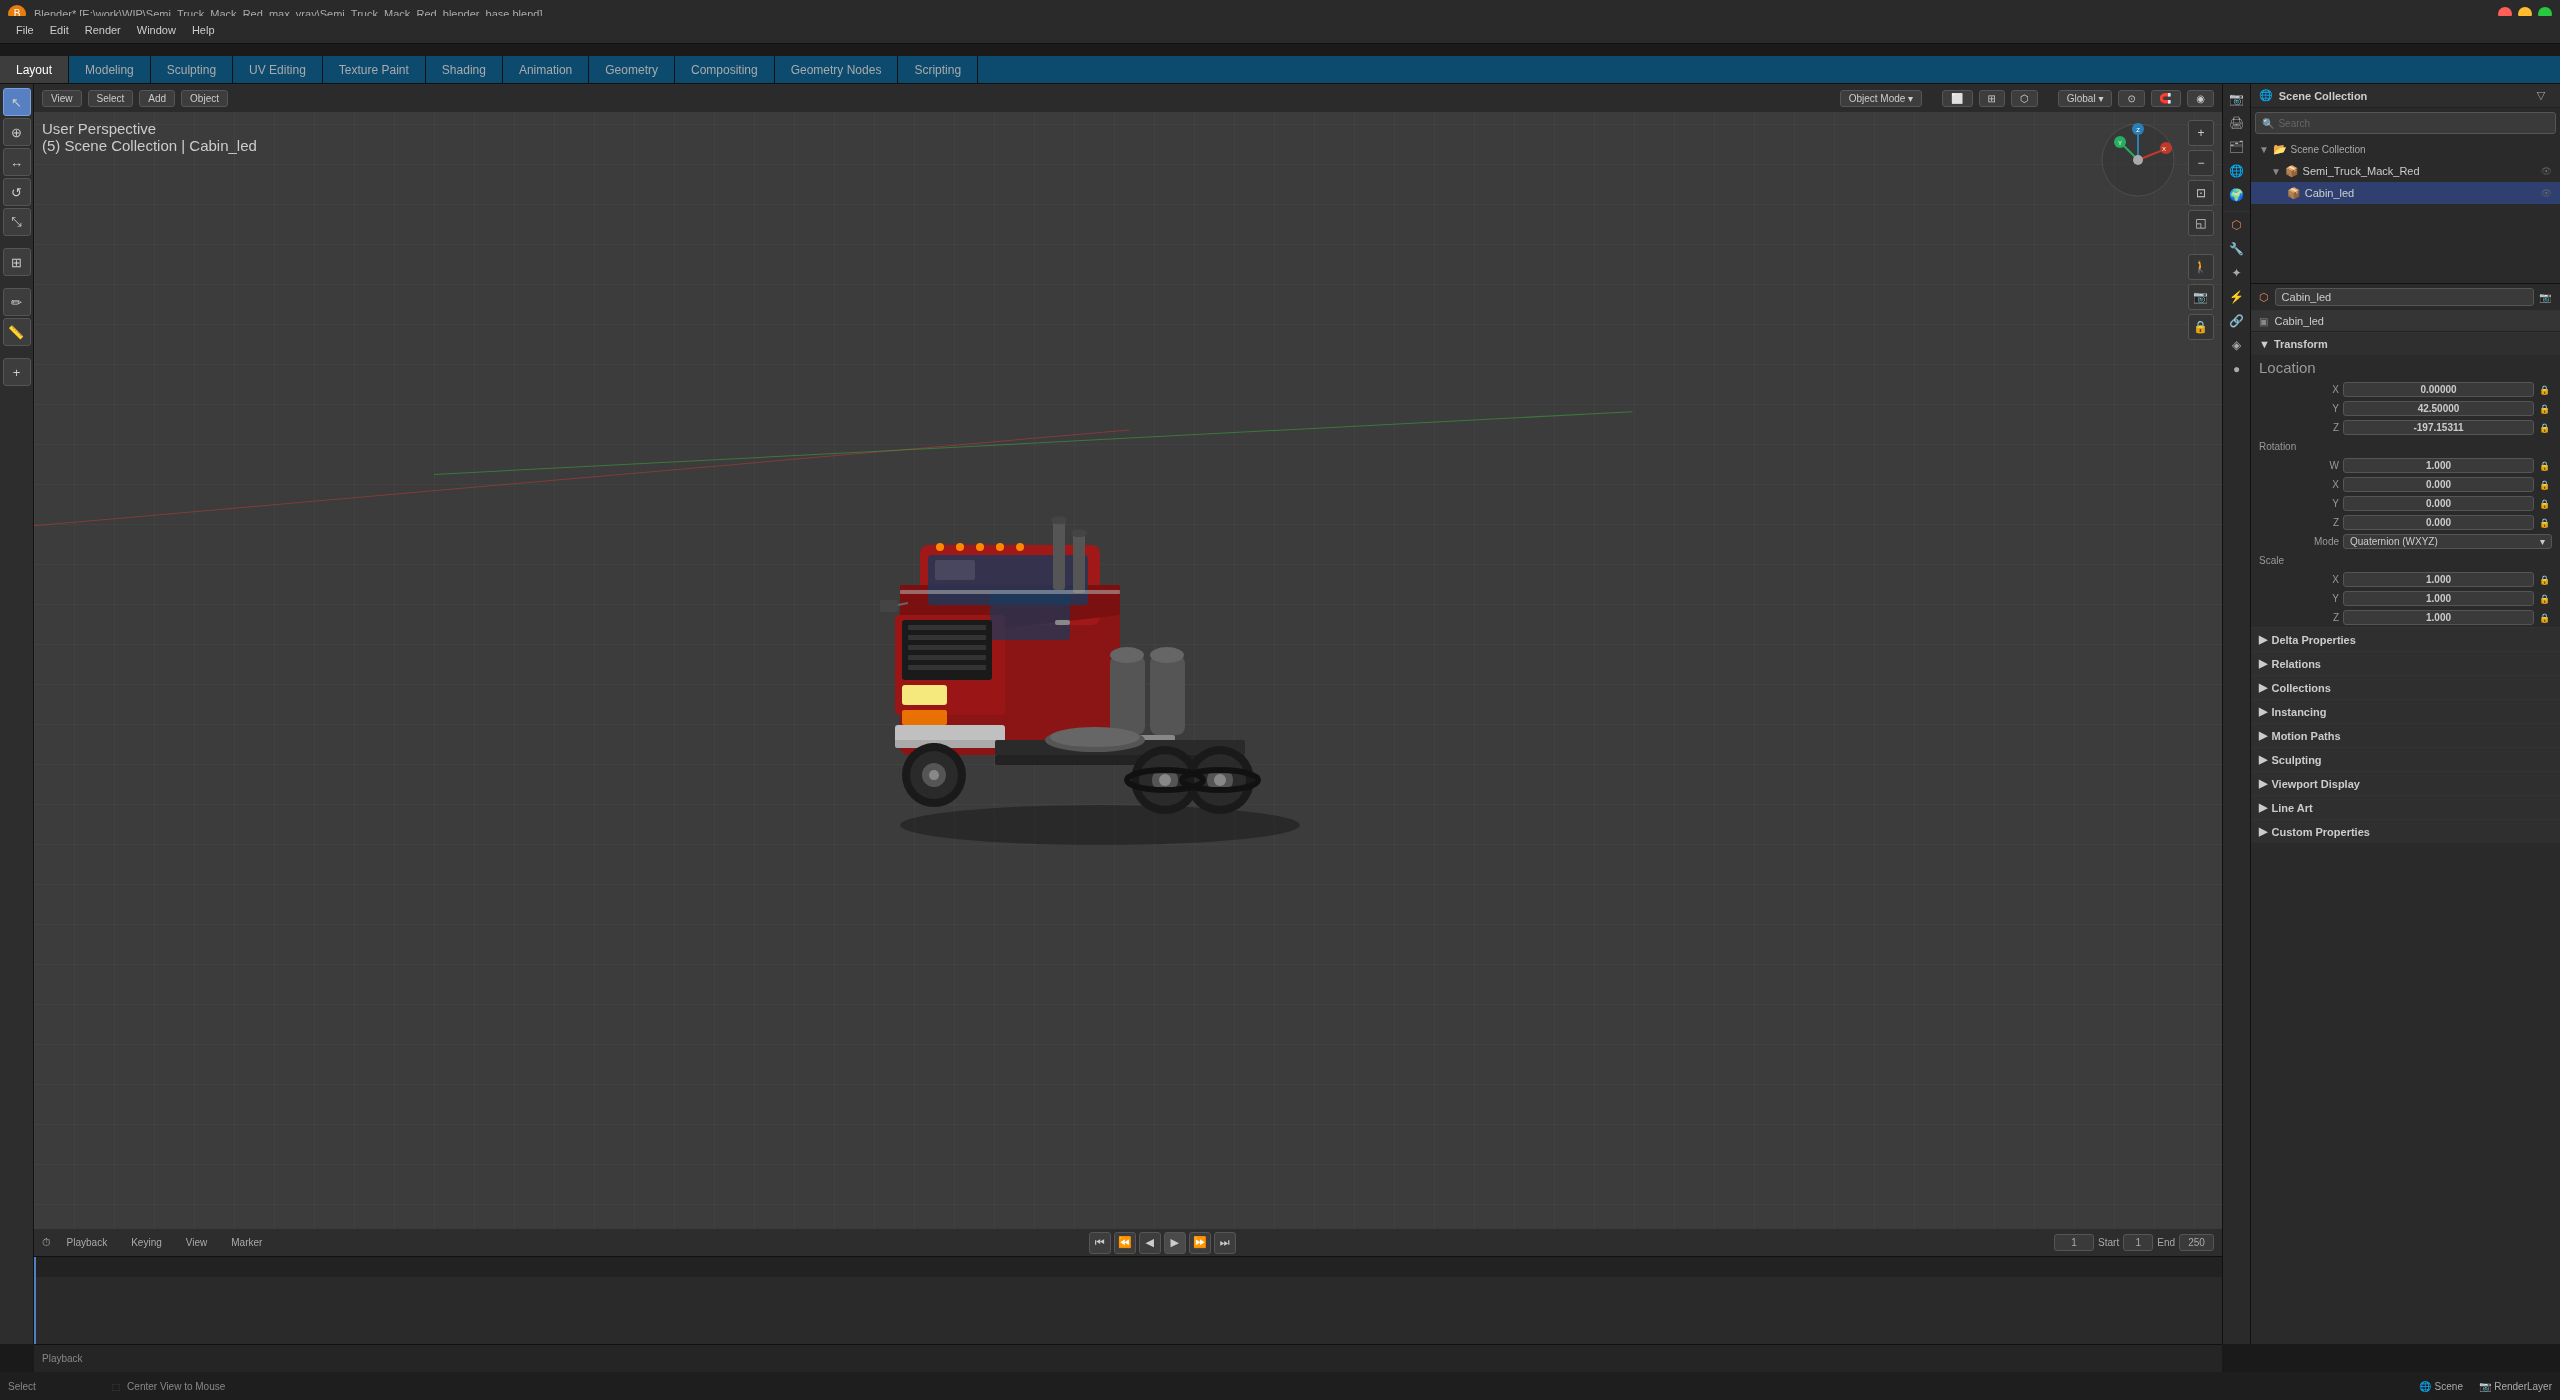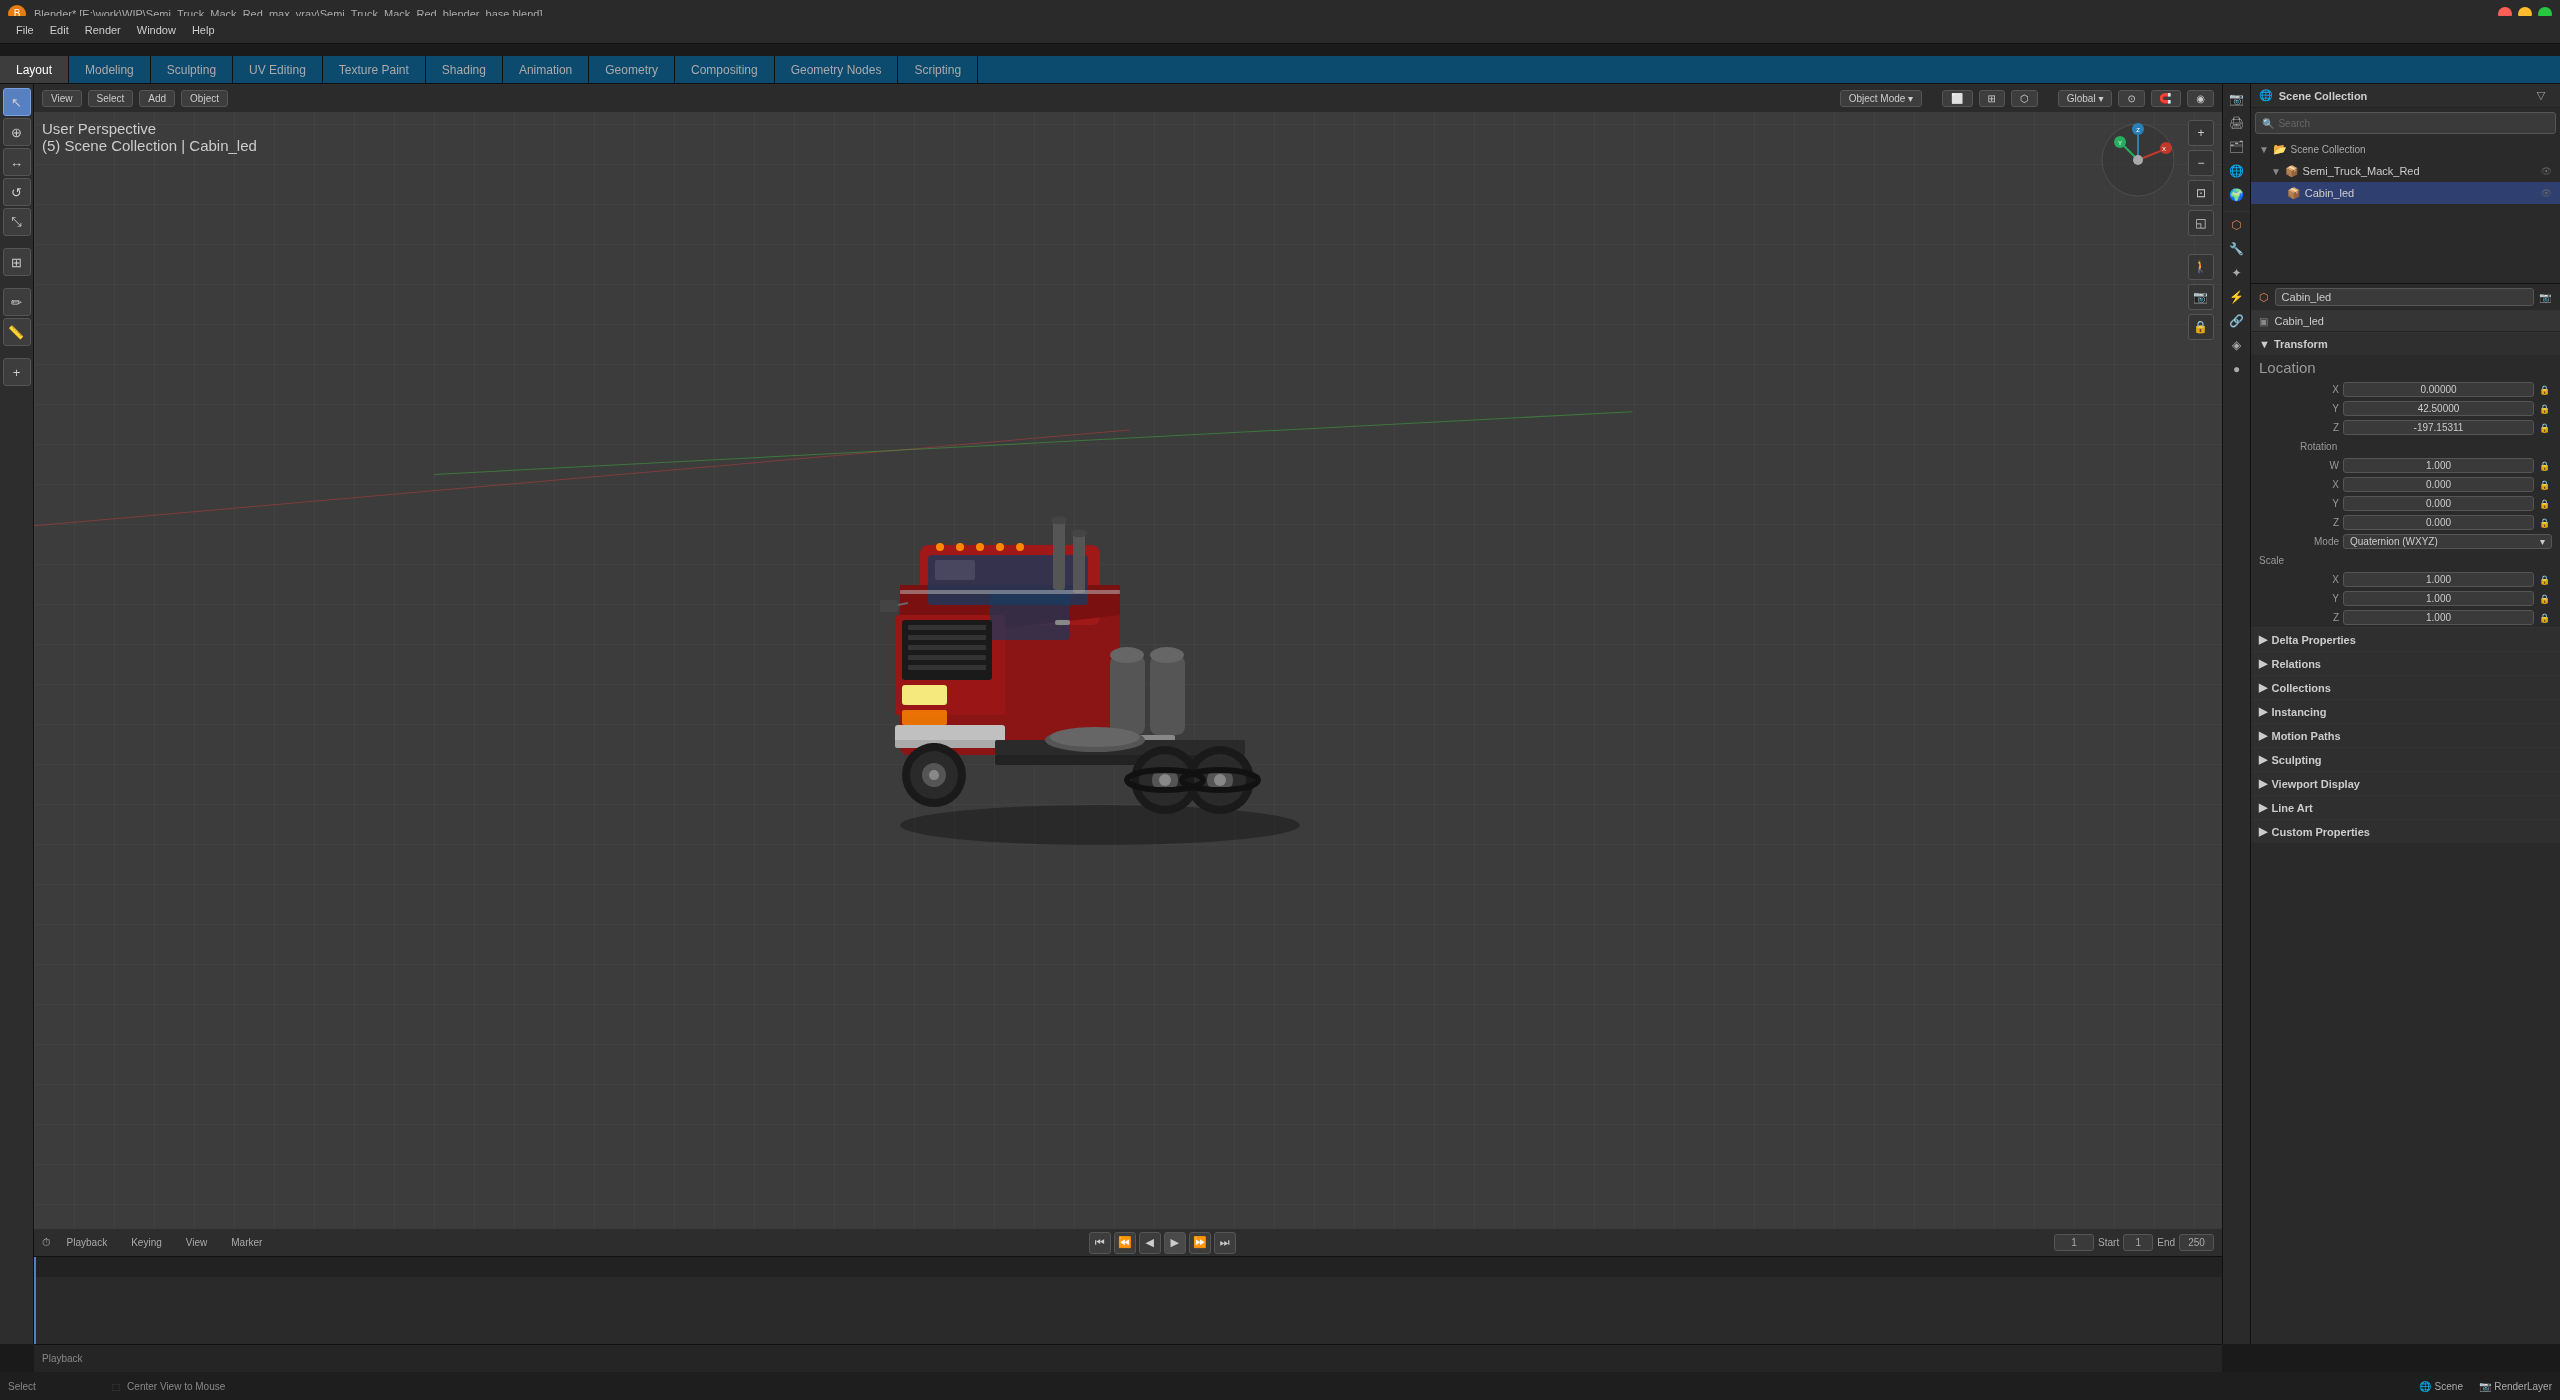--- a/index.html
+++ b/index.html
@@ -172,20 +172,21 @@
     }
     .rp-field-value {
       flex: 1;
       background: #3a3a3a;
       border: 1px solid #555;
       border-radius: 3px;
       padding: 1px 6px;
       font-size: 10px;
       color: #ccc;
       text-align: center;
+      font-weight: bold;
     }
     .rp-field-lock {
       width: 14px; height: 14px;
       font-size: 9px;
       color: #666;
       display: flex; align-items: center; justify-content: center;
     }
 
     .rp-mode-dropdown {
       flex: 1;
@@ -734,21 +735,21 @@
       <span class="rp-field-label">Y</span>
       <div class="rp-field-value">42.50000</div>
       <span class="rp-field-lock">🔒</span>
     </div>
     <div class="rp-field-row">
       <span class="rp-field-label">Z</span>
       <div class="rp-field-value">-197.15311</div>
       <span class="rp-field-lock">🔒</span>
     </div>
 
-    <div style="padding:4px 8px; font-size:10px; color:#999;margin-left:41px;">Rotation</div>
+    <div style="padding:4px 8px; font-size:10px; color:#999;">Rotation</div>
     <div class="rp-field-row">
       <span class="rp-field-label">W</span>
       <div class="rp-field-value">1.000</div>
       <span class="rp-field-lock">🔒</span>
     </div>
     <div class="rp-field-row">
       <span class="rp-field-label">X</span>
       <div class="rp-field-value">0.000</div>
       <span class="rp-field-lock">🔒</span>
     </div>

